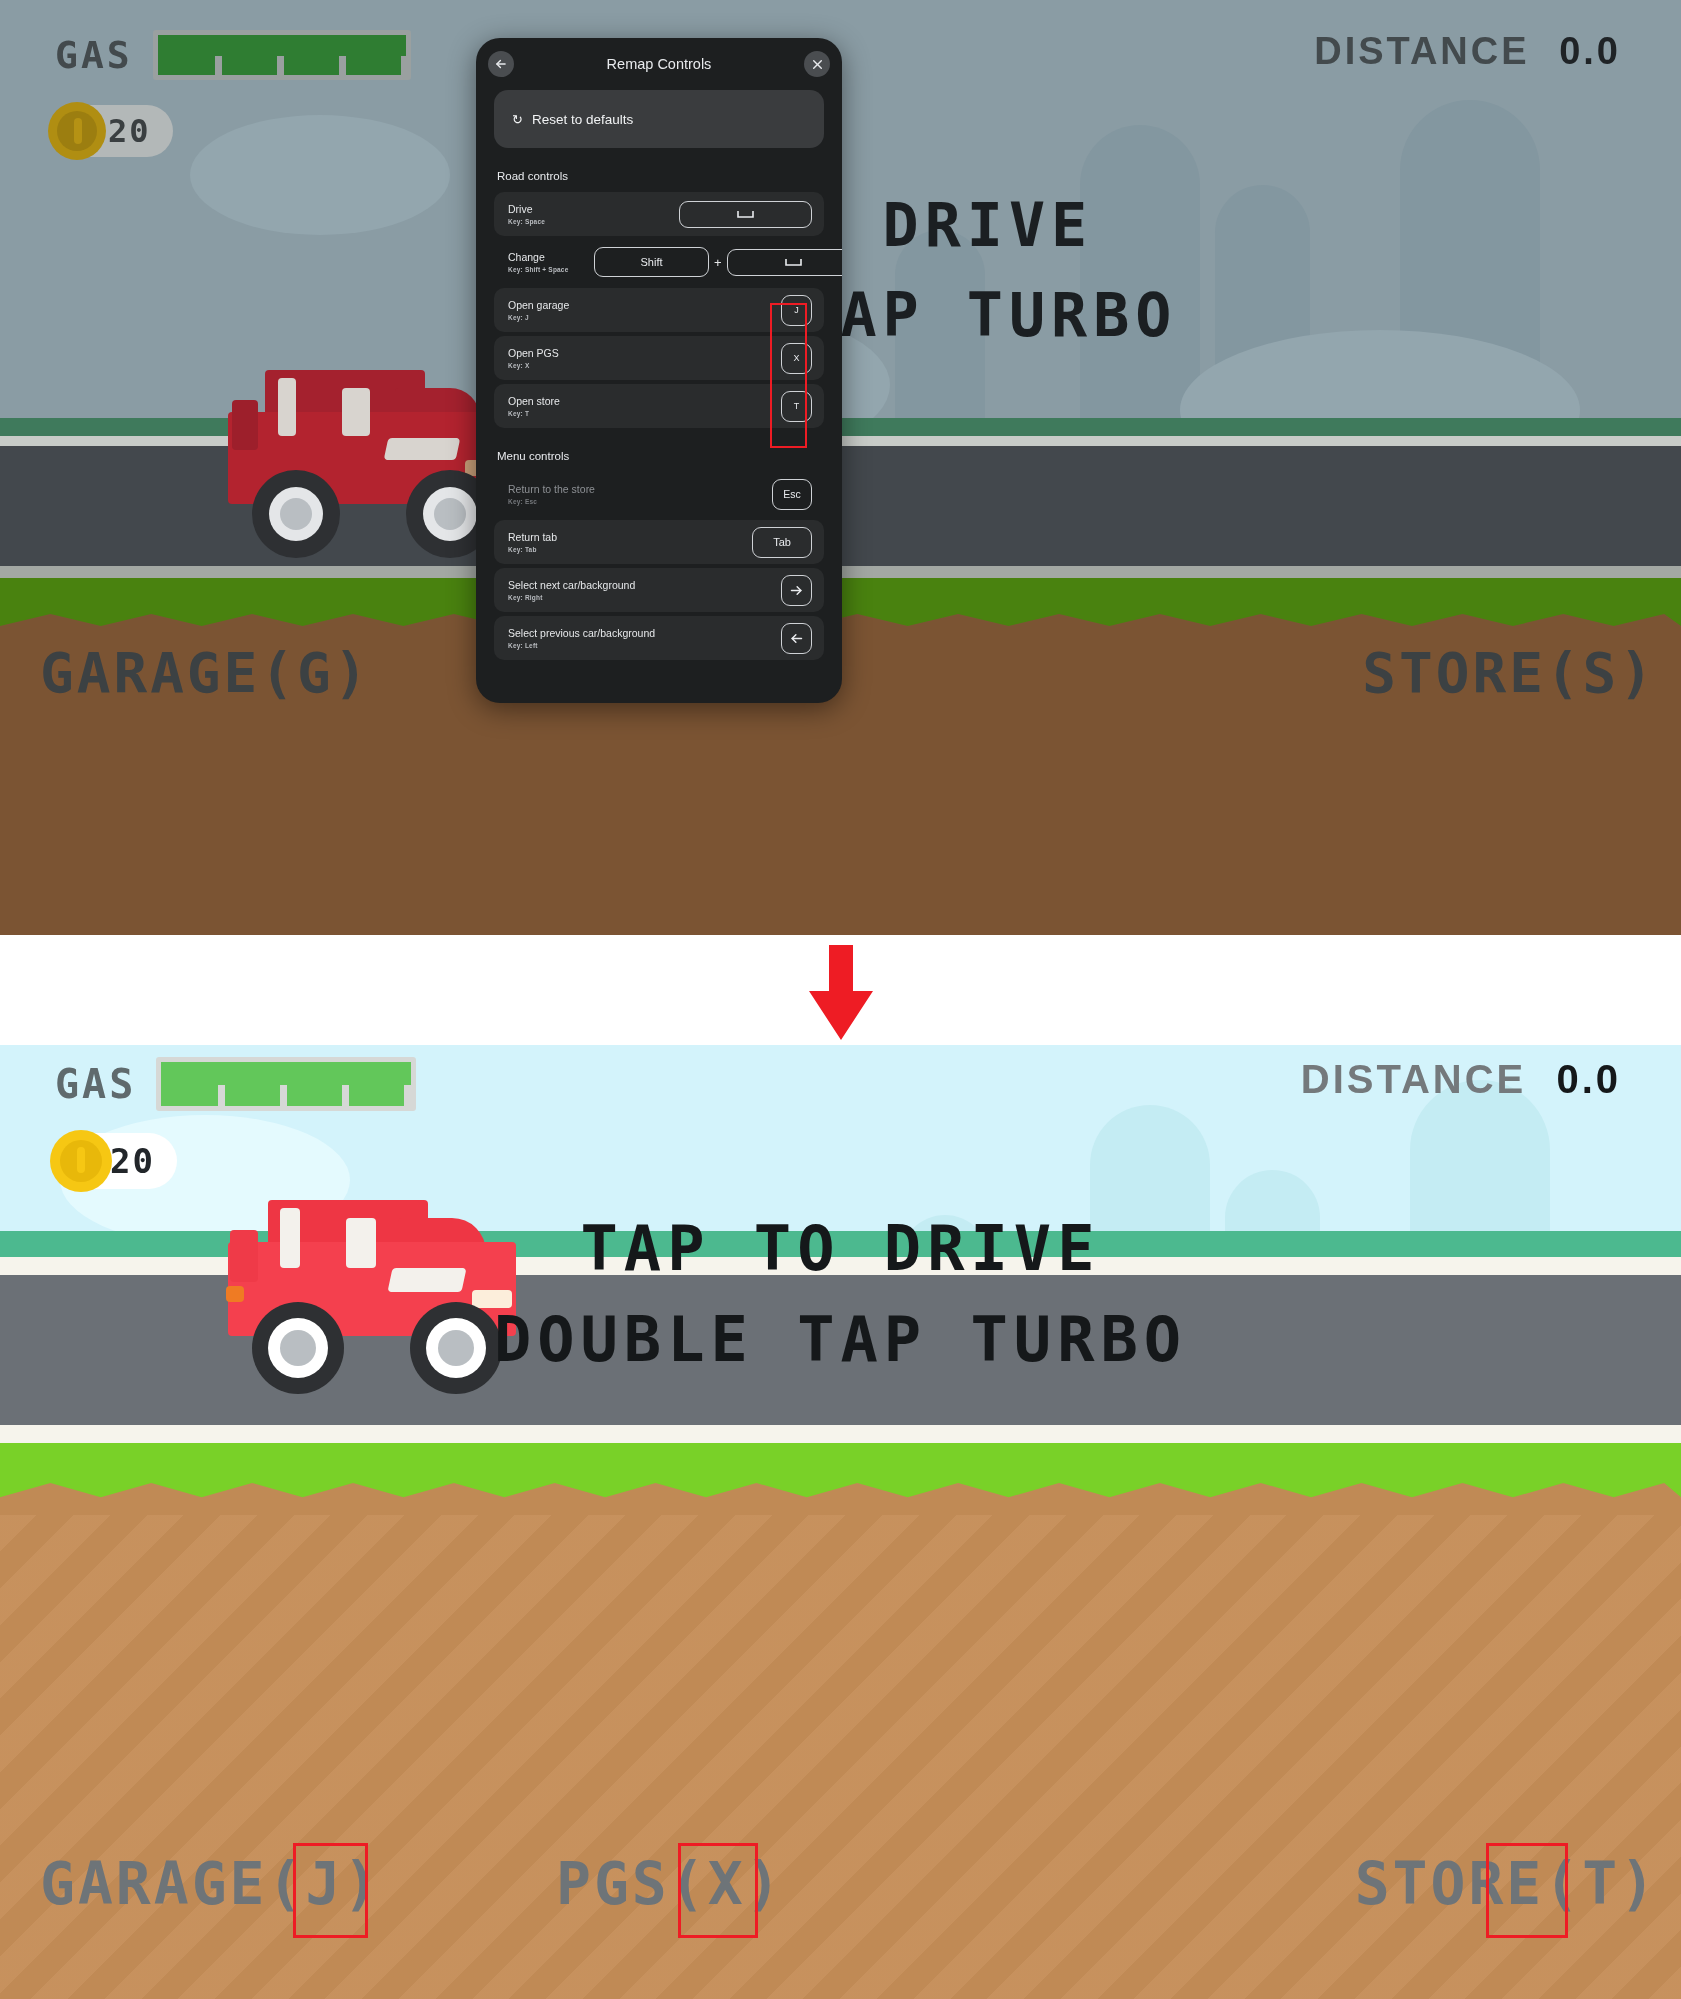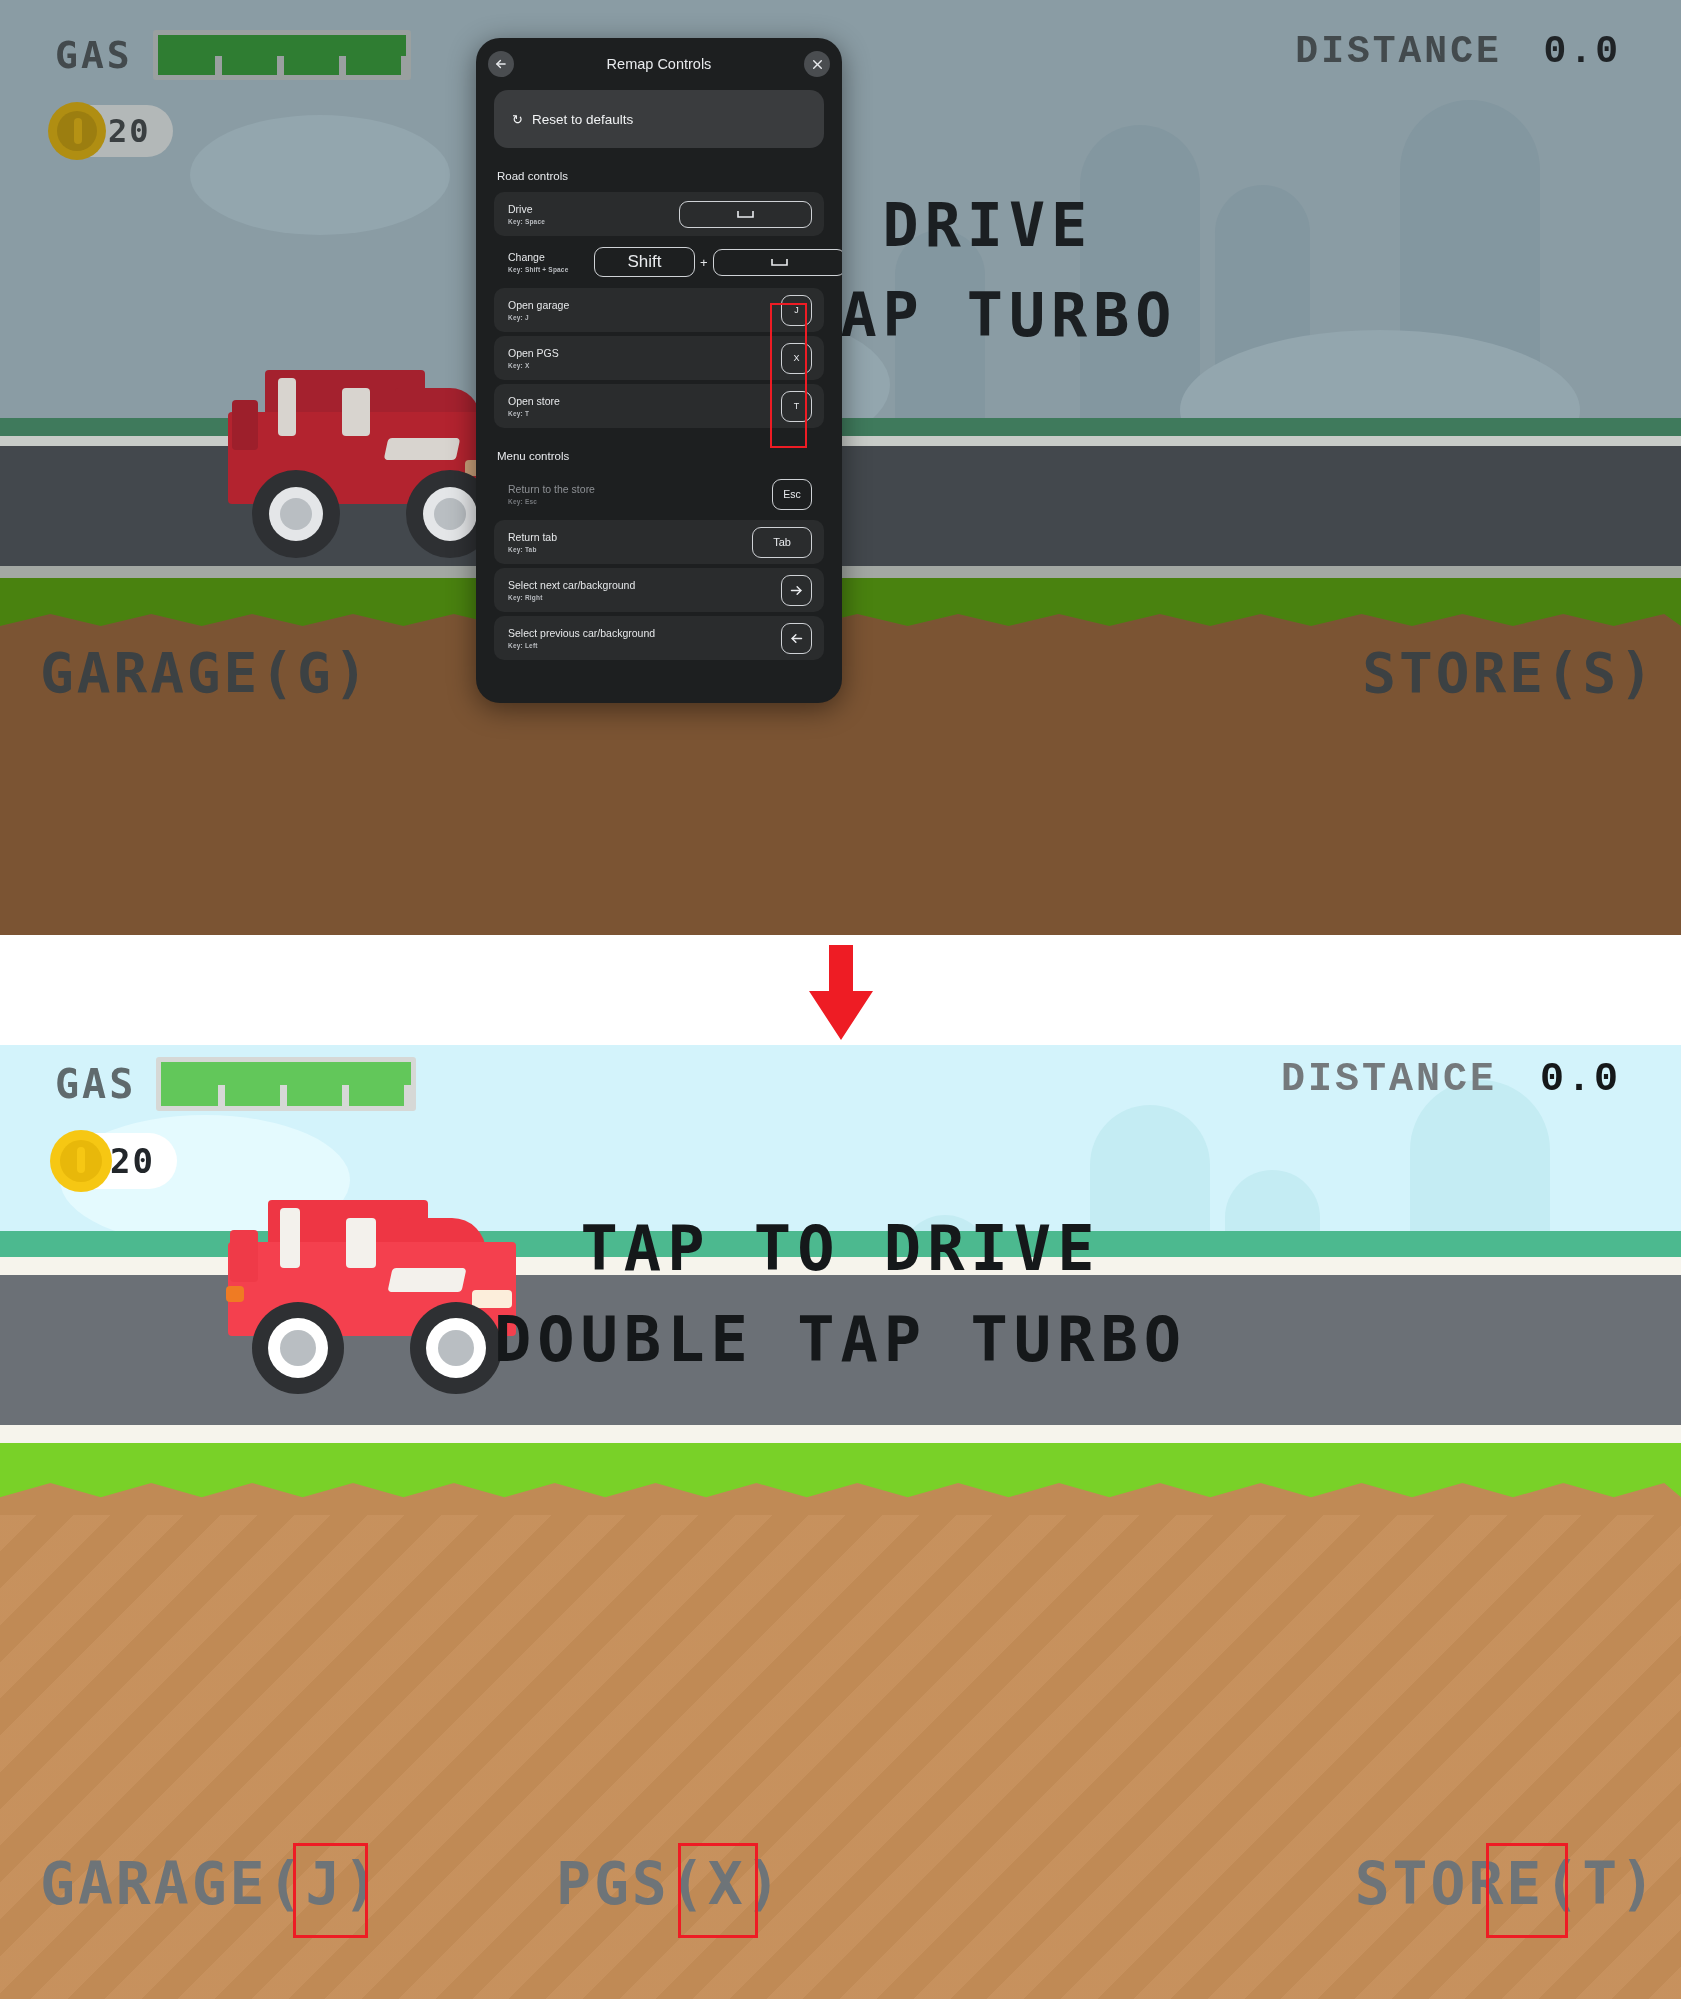--- a/index.html
+++ b/index.html
@@ -76,21 +76,21 @@
     position:absolute; left:26px; top:16px; width:8px; height:26px;
     border-radius:4px;
   }
   .coin-val {
     font-family: "DejaVu Sans Mono", monospace;
     font-weight: bold; letter-spacing: 2px;
   }
 
   .hud-distance {
     position: absolute;
-    font-family: Liberation Mono, monospace;
+    font-family: Liberation Sans, sans-serif;
     font-weight: bold; letter-spacing: 3px;
     white-space: nowrap;
   }
 
   .tap-text {
     position: absolute; left: 0; width: 100%; text-align: center;
     font-family: "DejaVu Sans Mono", monospace;
     font-weight: bold; letter-spacing: 6px;
     white-space: nowrap;
   }
@@ -172,21 +172,21 @@
   }
   .ctrl-key.dim { color: #75787c; }
 
   .keycap {
     border: 1.4px solid #cfd2d6; border-radius: 9px;
     color: #e9ebee; background: transparent;
     display: flex; align-items: center; justify-content: center;
     font-size: 10px; flex: 0 0 auto;
   }
   .keycap.wide   { width: 133px; height: 27px; }
-  .keycap.shift  { width: 101px; height: 30px; font-size: 17px; }
+  .keycap.shift  { width: 115px; height: 30px; font-size: 11px; }
   .keycap.sq     { width: 31px;  height: 31px; font-size: 9px; }
   .keycap.esc    { width: 40px;  height: 31px; font-size: 10.5px; }
   .keycap.tab    { width: 60px;  height: 31px; font-size: 11px; }
   .plus { color:#e6e8ea; font-size: 13px; margin: 0 5px; }
 
   .space-glyph { display:block; }
 
   .key-hl {
     position: absolute; border: 2.5px solid #ee1c24;
     pointer-events: none;

